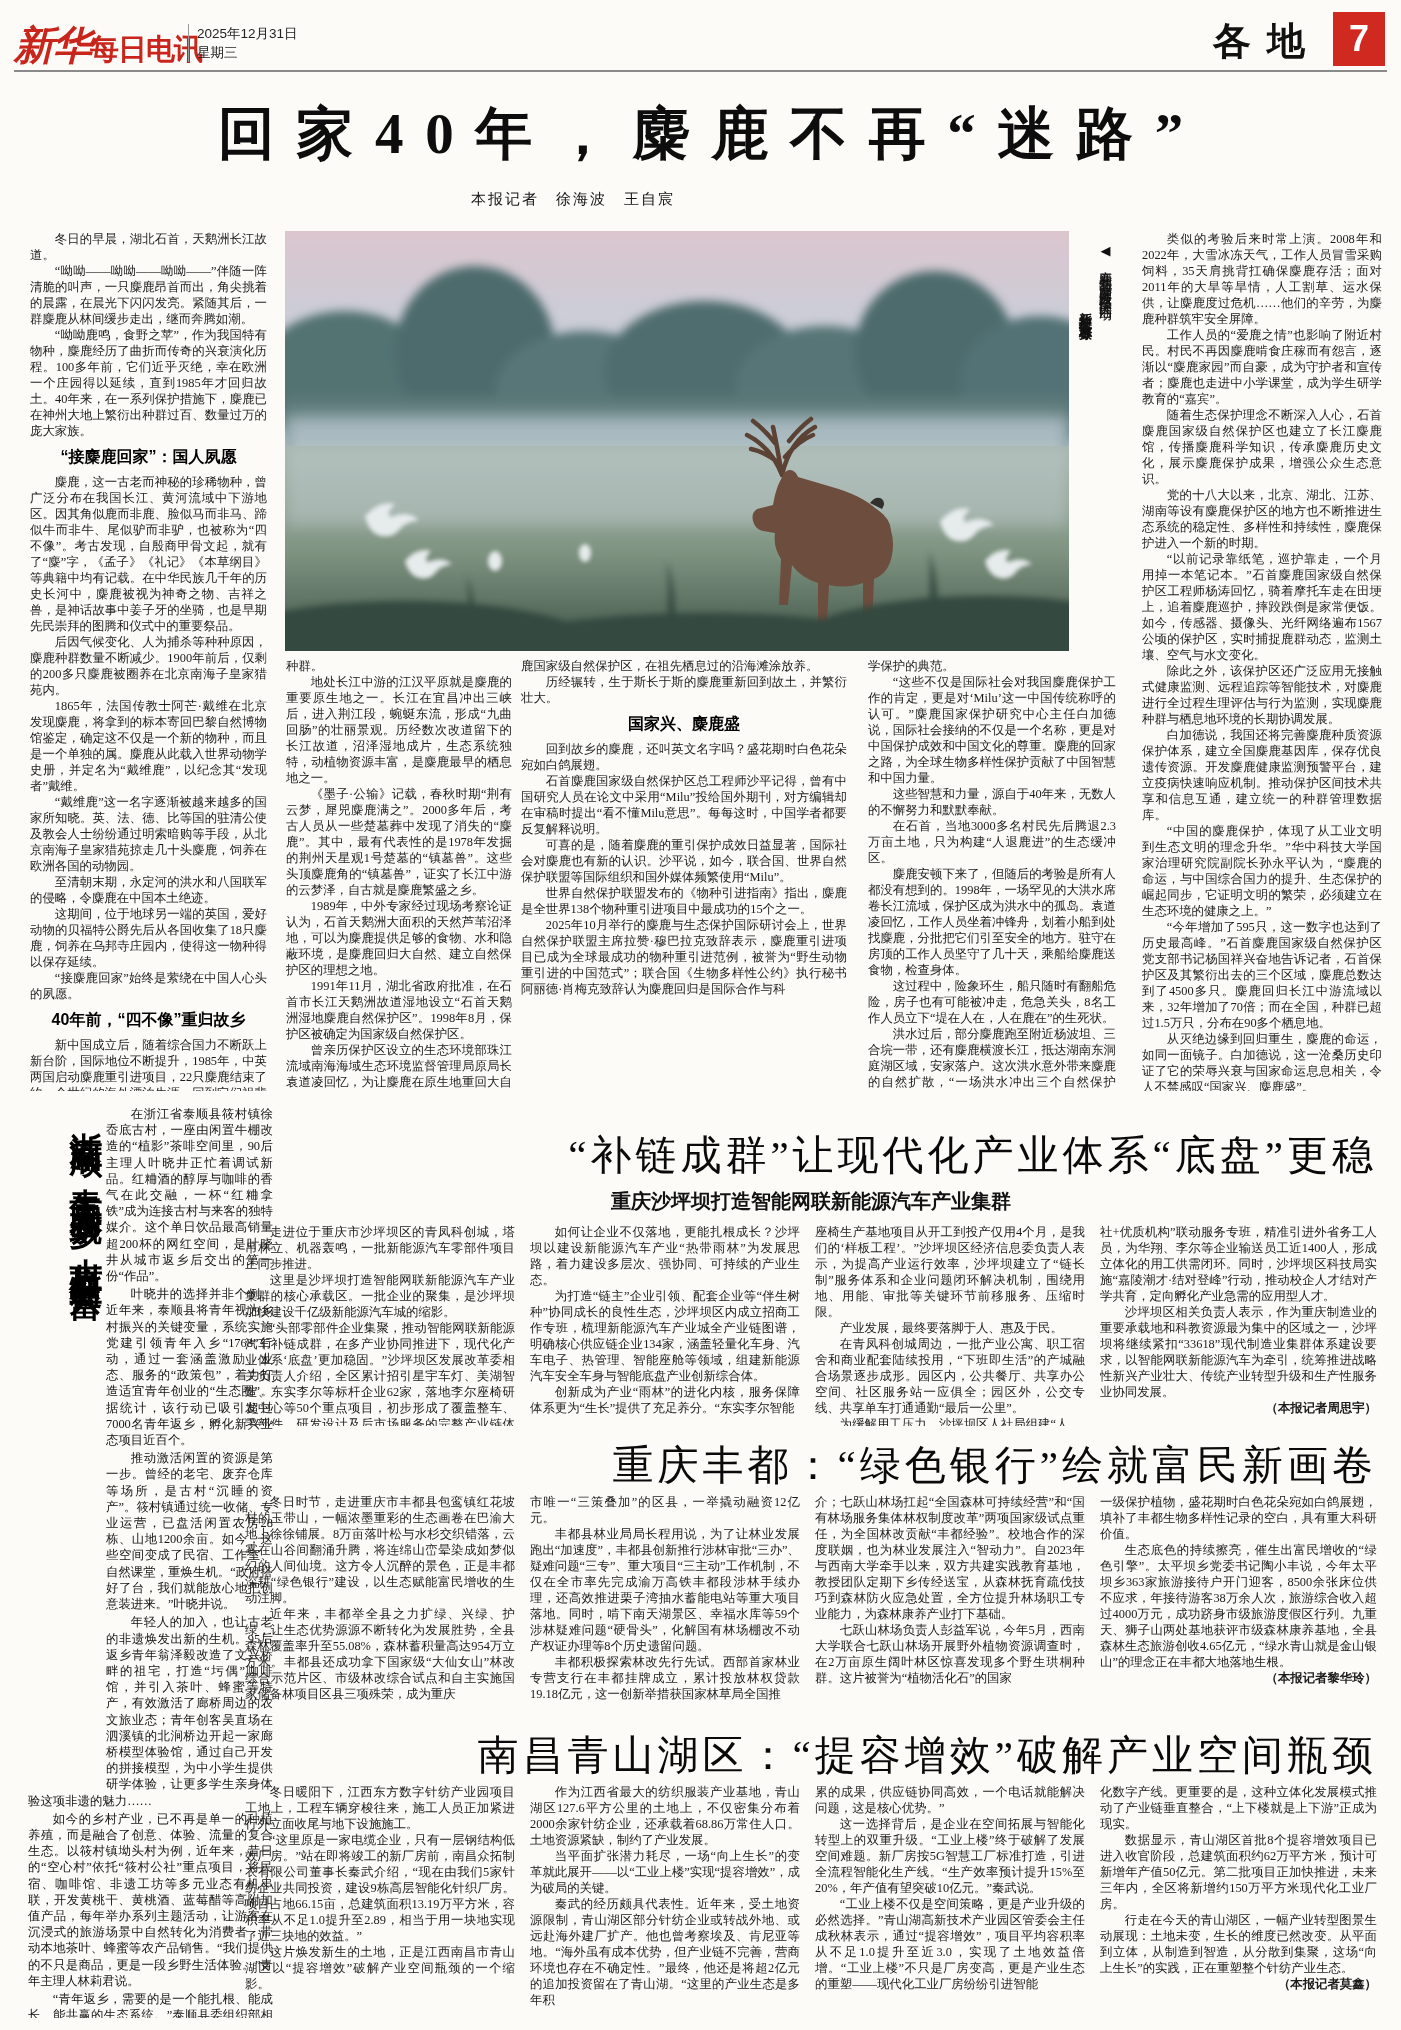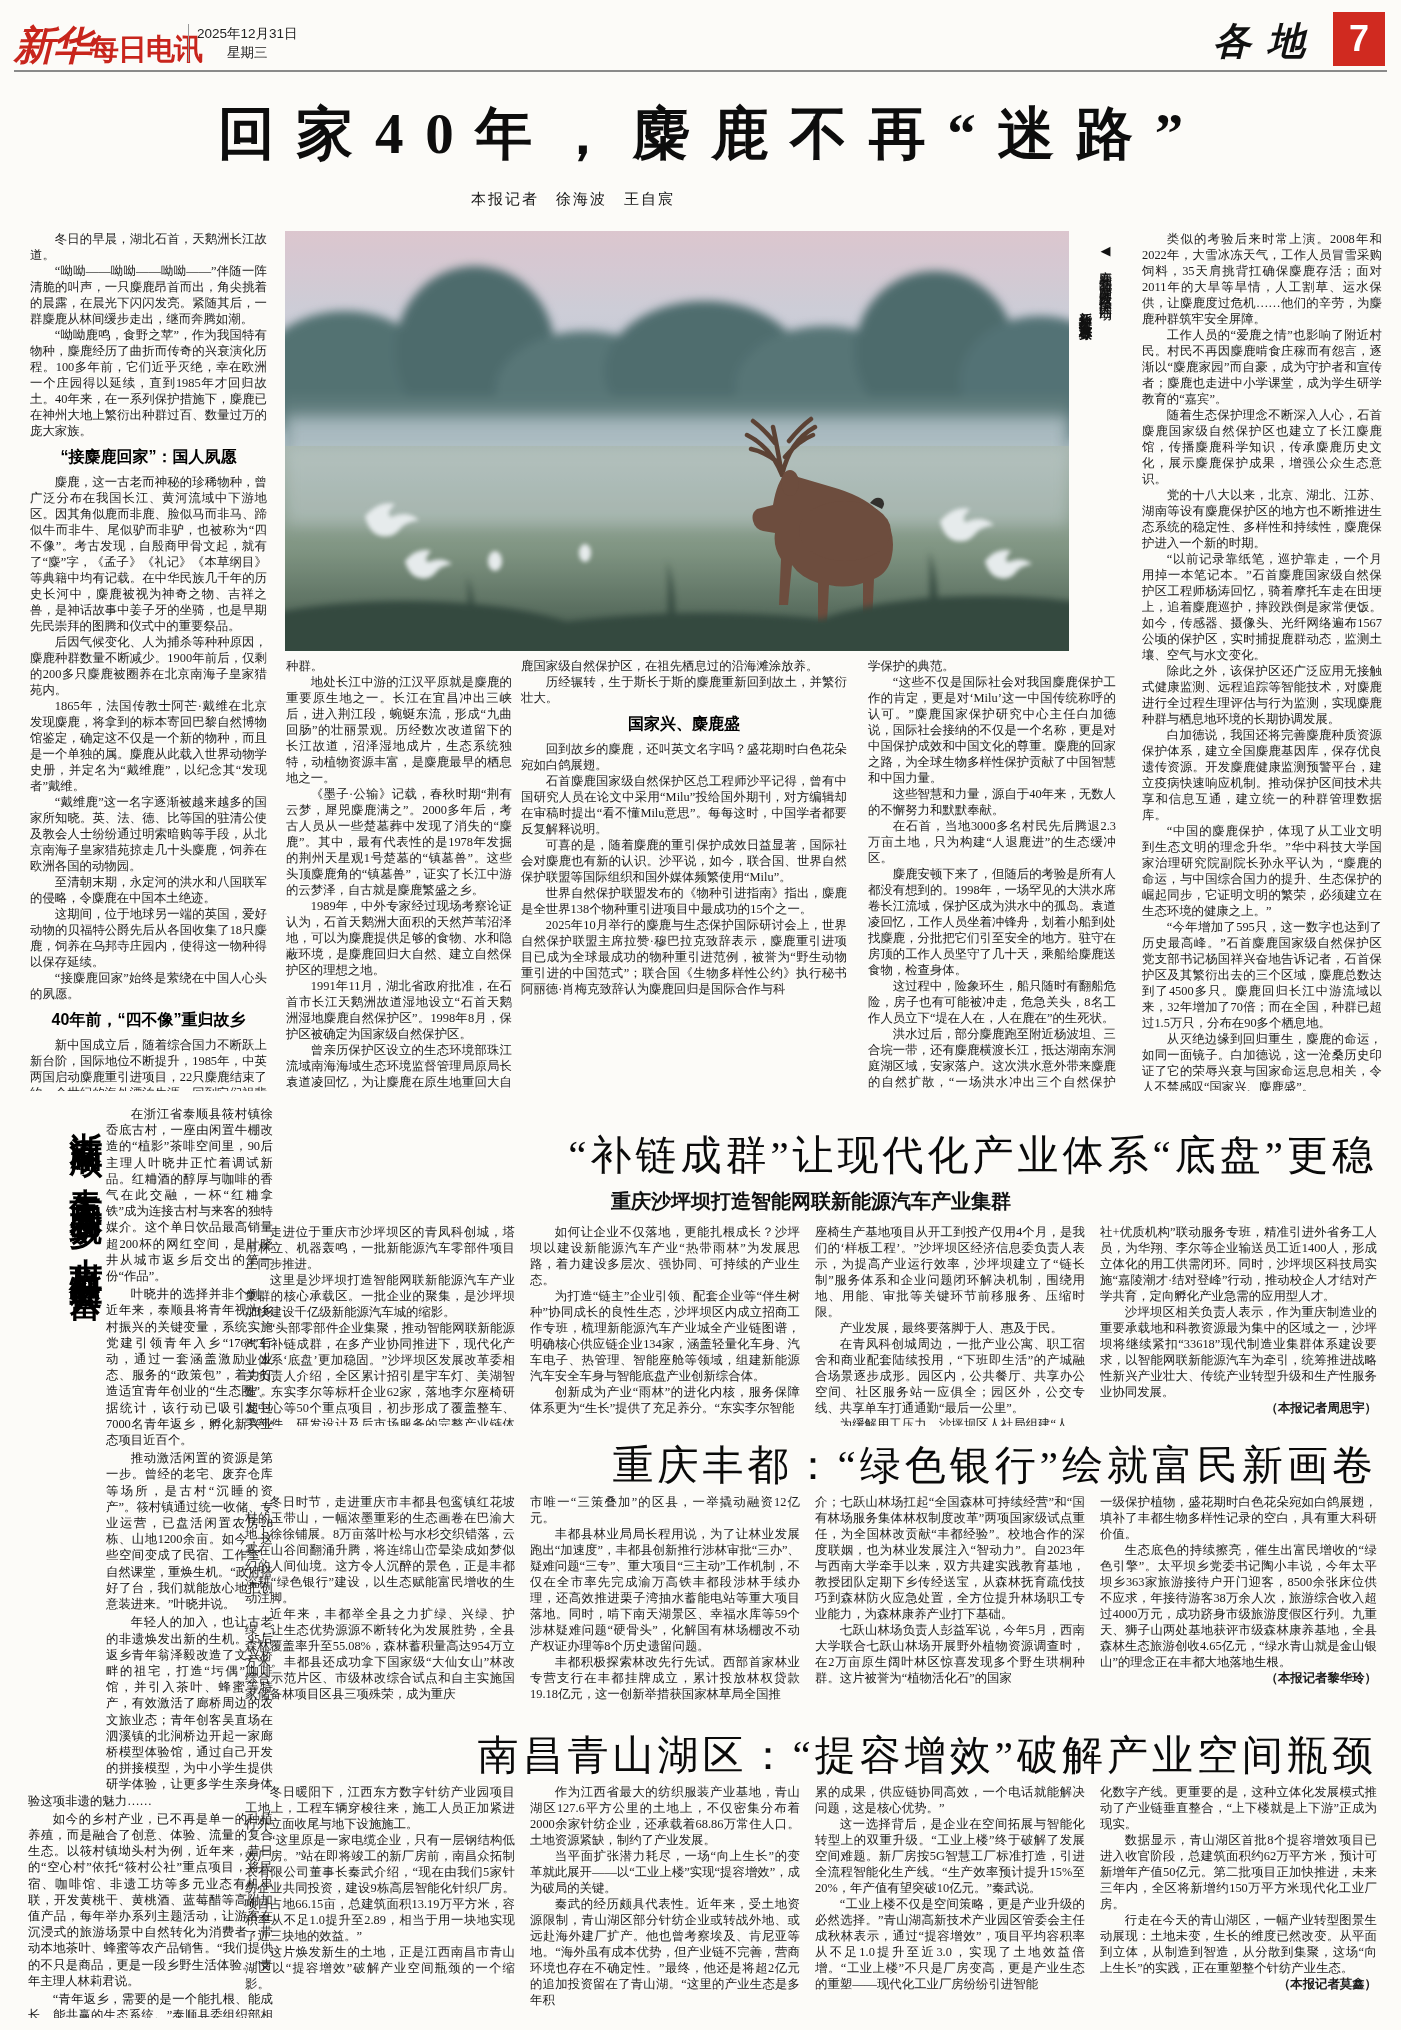--- a/index.html
+++ b/index.html
@@ -4,22 +4,22 @@
 <style>
   html,body{margin:0;padding:0;background:#e8e6e2;}
   #page{position:relative;width:1401px;height:2030px;background:#fcfbf8;margin:0 auto;overflow:hidden;
         font-family:"Liberation Serif","DejaVu Serif",serif;color:#141414;}
   
   .mast-logo{position:absolute;left:14px;top:18px;width:170px;height:46px;color:#c8251c;white-space:nowrap;}
   .logo-xh{font-size:40px;font-weight:bold;font-style:italic;letter-spacing:-2px;}
   .logo-rest{font-size:29px;font-weight:bold;letter-spacing:-1px;}
   .mast-divider{position:absolute;left:188px;top:24px;width:1px;height:38px;background:#999;}
   .mast-date{position:absolute;left:197px;top:24px;font-family:"Liberation Sans",sans-serif;
-             font-size:13.5px;line-height:19px;color:#222;text-align:center;}
-  .section-label{position:absolute;right:80px;top:16px;font-size:38px;font-weight:bold;letter-spacing:16px;color:#111;font-style:italic;}
+             font-size:13.5px;line-height:19px;color:#222;}
+  .section-label{position:absolute;right:80px;top:16px;font-size:38px;font-weight:bold;letter-spacing:16px;color:#111;}
   .page-badge{position:absolute;right:16px;top:12px;width:52px;height:54px;background:#d02a20;color:#fff;
               font-family:"Liberation Sans",sans-serif;font-size:36px;font-weight:bold;
               display:flex;align-items:center;justify-content:center;}
   .mast-rule{position:absolute;left:14px;top:70px;width:1373px;height:2px;background:#8a8a8a;}
   
   .main-headline{position:absolute;left:0;top:96px;width:1401px;text-align:center;
                  font-size:57px;font-weight:bold;letter-spacing:0.38em;text-indent:0.38em;color:#0d0d0d;}
   .byline{position:absolute;left:30px;top:190px;width:1086px;text-align:center;font-size:15px;letter-spacing:2px;}
   .col{position:absolute;overflow:hidden;text-align:justify;font-size:12.4px;line-height:16px;color:#1b1b1b;}
   .col p{margin:0;text-indent:2em;}

